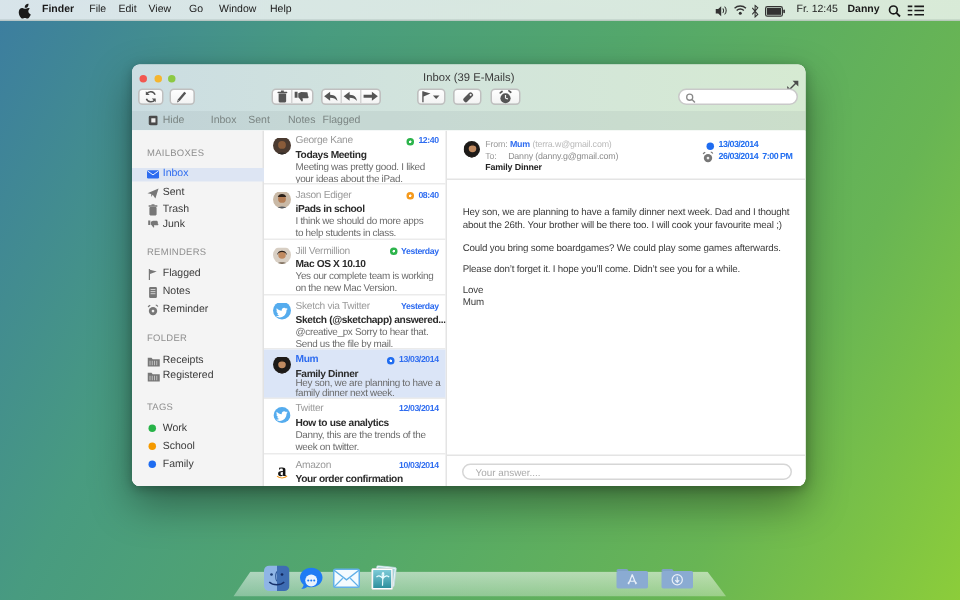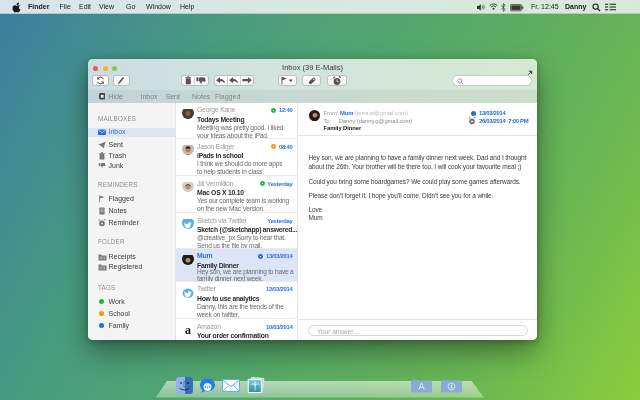--- a/index.html
+++ b/index.html
@@ -13,21 +13,21 @@
 #menubar { position:absolute; left:0; top:0; width:640px; height:14px;
   background:linear-gradient(90deg, rgba(228,236,240,0.93), rgba(225,238,225,0.93));
   border-bottom:1px solid rgba(110,130,120,0.30);
   font-size:7px; color:#1a1a1a; }
 #menubar .mi { position:absolute; top:3px; }
 #menubar .b { font-weight:bold; }
 
 
 #win { position:absolute; left:88px; top:43px; width:449px; height:281px;
   border-radius:5px; box-shadow:0 12px 28px rgba(0,0,0,0.38), 0 2px 7px rgba(0,0,0,0.25);
-  background:#fff;margin-top:16px; }
+  background:#fff; }
 #whead { position:absolute; left:0; top:0; width:449px; height:44px;
   background:linear-gradient(90deg, #cbdde2 0%, #d2e4dc 45%, #d6ead2 100%);
   border-radius:5px 5px 0 0; }
 .tl { position:absolute; top:7px; width:5px; height:5px; border-radius:50%; }
 #tl1 { left:5.3px; background:#f25750; }
 #tl2 { left:14.5px; background:#f5b52e; }
 #tl3 { left:23.6px; background:#8cc943; }
 #wtitle { position:absolute; left:0; top:3.5px; width:449px; text-align:center;
   font-size:7.5px; color:#3a3a3a; }
 .tbtn { position:absolute; top:16px; height:11px; background:linear-gradient(#fefefe,#f3f3f3);

